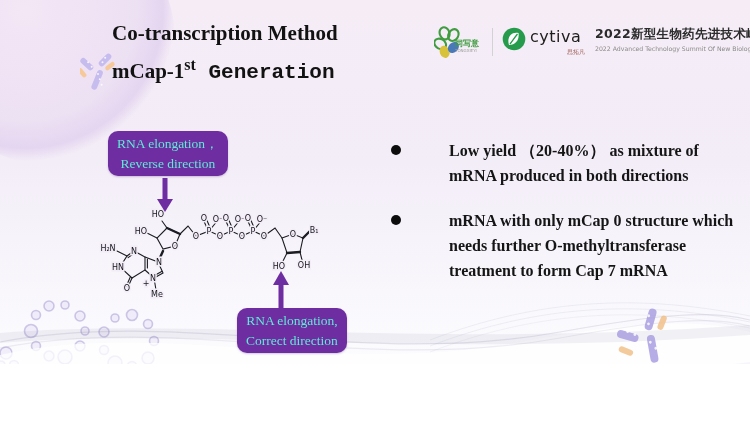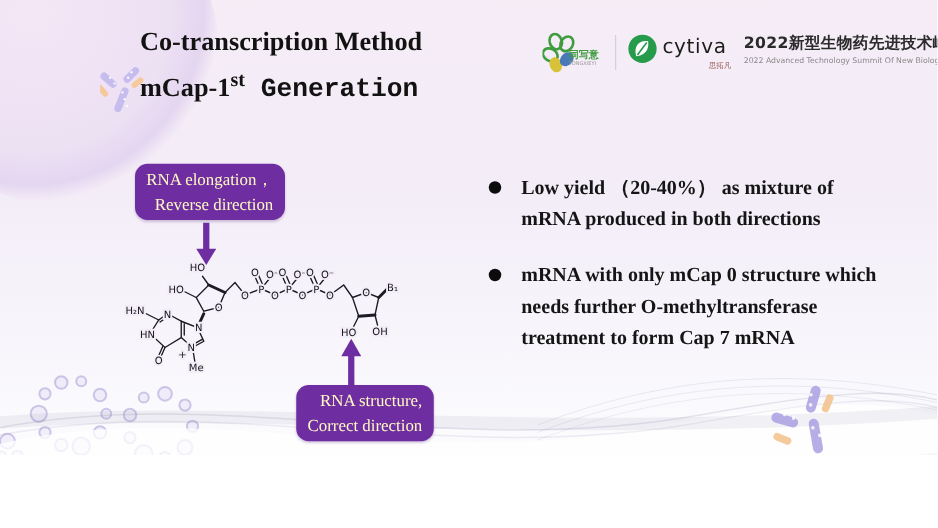--- a/index.html
+++ b/index.html
@@ -19,34 +19,34 @@
   .tx-cn{position:absolute;left:21px;top:12px;font-family:"DejaVu Sans",sans-serif;font-size:8px;font-weight:bold;color:#3f9c3f;white-space:nowrap;}
   .tx-en{position:absolute;left:21px;top:22px;font-family:"DejaVu Sans",sans-serif;font-size:4px;color:#999;white-space:nowrap;}
   .logo-divider{width:1px;height:28px;background:#d2d2d2;margin:2px 8px 0 8px;}
   .cytiva-wrap{position:relative;width:88px;height:38px;}
   .cytiva-name{position:absolute;left:29px;top:1px;font-family:"DejaVu Sans",sans-serif;font-weight:normal;font-size:16px;color:#1d1d1b;letter-spacing:.5px;}
   .cytiva-cn{position:absolute;right:4px;top:22px;font-family:"DejaVu Sans",sans-serif;font-size:6px;color:#9c5a55;}
   .summit{margin-left:6px;}
   .summit-cn{font-family:"DejaVu Sans",sans-serif;font-weight:bold;font-size:12.5px;color:#2b2b2b;letter-spacing:.3px;white-space:nowrap;}
   .summit-en{font-family:"DejaVu Sans",sans-serif;font-size:6.2px;color:#8a8a8a;margin-top:2px;white-space:nowrap;}
   
-  .callout{position:absolute;background:#6f2da2;color:#fef9c3;border-radius:10px;padding:3px 9px;
-    font-size:13.5px;line-height:19.5px;text-align:right;z-index:3;box-shadow:0 1px 2px rgba(80,40,120,.25);}
+  .callout{position:absolute;background:#6f2da2;color:#5eead4;border-radius:10px;padding:3px 9px;
+    font-size:13.5px;line-height:19.5px;text-align:center;z-index:3;box-shadow:0 1px 2px rgba(80,40,120,.25);}
   .callout-reverse{left:108px;top:131px;}
   .callout-correct{left:237px;top:308px;}
   .arrow{position:absolute;z-index:3;}
   
   #molecule{position:absolute;left:85px;top:195px;z-index:2;}
   #molecule .bond{stroke:#1c1c24;stroke-width:1.1;fill:none;stroke-linecap:round;}
   #molecule .wedge{stroke:#1c1c24;stroke-width:2.4;fill:none;stroke-linecap:round;}
   #molecule text{text-anchor:middle;font-family:"DejaVu Sans",sans-serif;font-size:8px;fill:#15151c;
     stroke:#f3edf7;stroke-width:3px;paint-order:stroke;}
   
   .bullets{position:absolute;left:385px;top:138px;width:356px;z-index:3;}
-  .bullet{display:flex;margin-bottom:20px;}
+  .bullet{display:flex;margin-bottom:20px;gap:32px;}
   .bullet-dot{width:10px;height:10px;border-radius:50%;background:#0c0c0c;margin:7px 16px 0 6px;flex:0 0 10px;}
   .bullet-text{font-weight:bold;font-size:16px;line-height:25px;color:#151515;}
 </style>
 </head>
 <body>
 
 <div class="slide">
 
   <div class="bubble"></div>
 
@@ -168,21 +168,21 @@
   <svg class="arrow" style="left:157px;top:178px;" width="16" height="34">
     <rect x="5.5" y="0" width="5" height="22" fill="#6f2da2"></rect>
     <polygon points="0,21 16,21 8,34" fill="#6f2da2"></polygon>
   </svg>
 
   <svg class="arrow" style="left:273px;top:271px;" width="16" height="38">
     <polygon points="8,0 0,14 16,14" fill="#6f2da2"></polygon>
     <rect x="5.5" y="13" width="5" height="25" fill="#6f2da2"></rect>
   </svg>
   <div class="callout callout-correct">
-    <div>RNA structure,</div>
+    <div>RNA elongation,</div>
     <div>Correct direction</div>
   </div>
 
   <svg id="molecule" width="260" height="115" viewBox="0 0 260 115">
 
     <path class="bond" d="M35,72 L42,61 L49,56 L60,62 L60,75 L47,83 Z"></path>
     <path class="bond" d="M60,62 L73,67 L78,78 L69,83 L60,75"></path>
     <path class="bond" d="M42,61 L32,56 M47,83 L43,92 M69,83 L71,95"></path>
     <path class="bond" d="M78,54 L72,43 L82,33 L95,39 L90,51 Z"></path>
     <path class="bond" d="M82,33 L77,26 M72,43 L62,38"></path>

